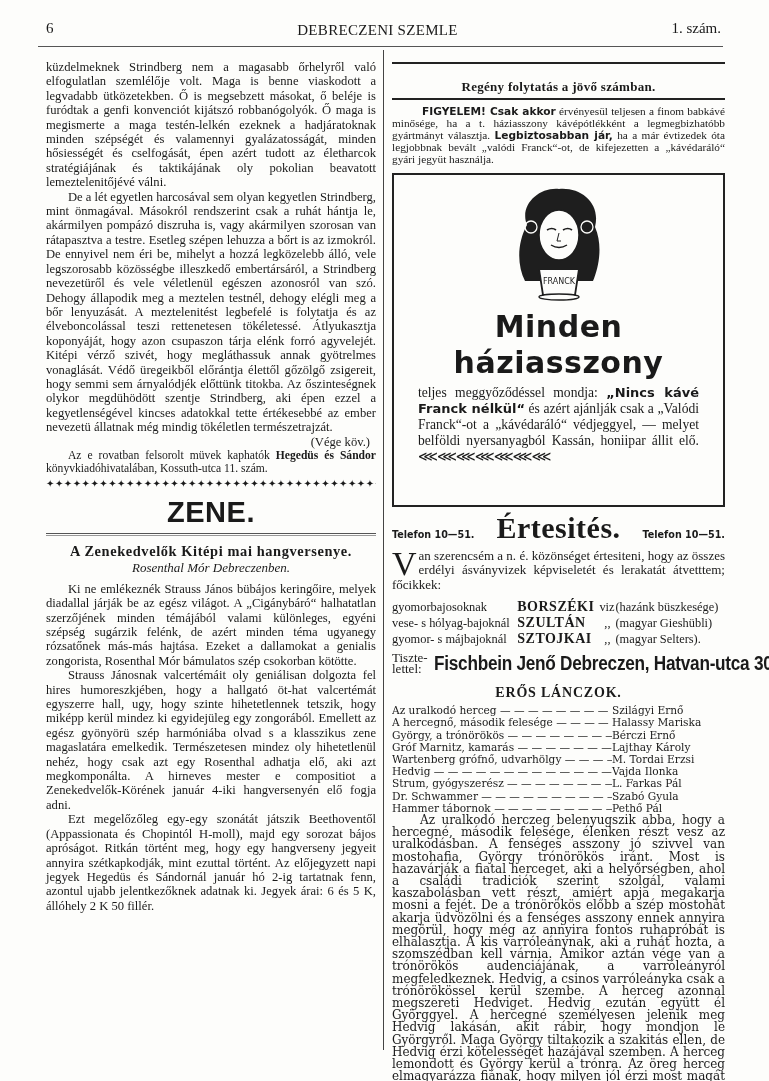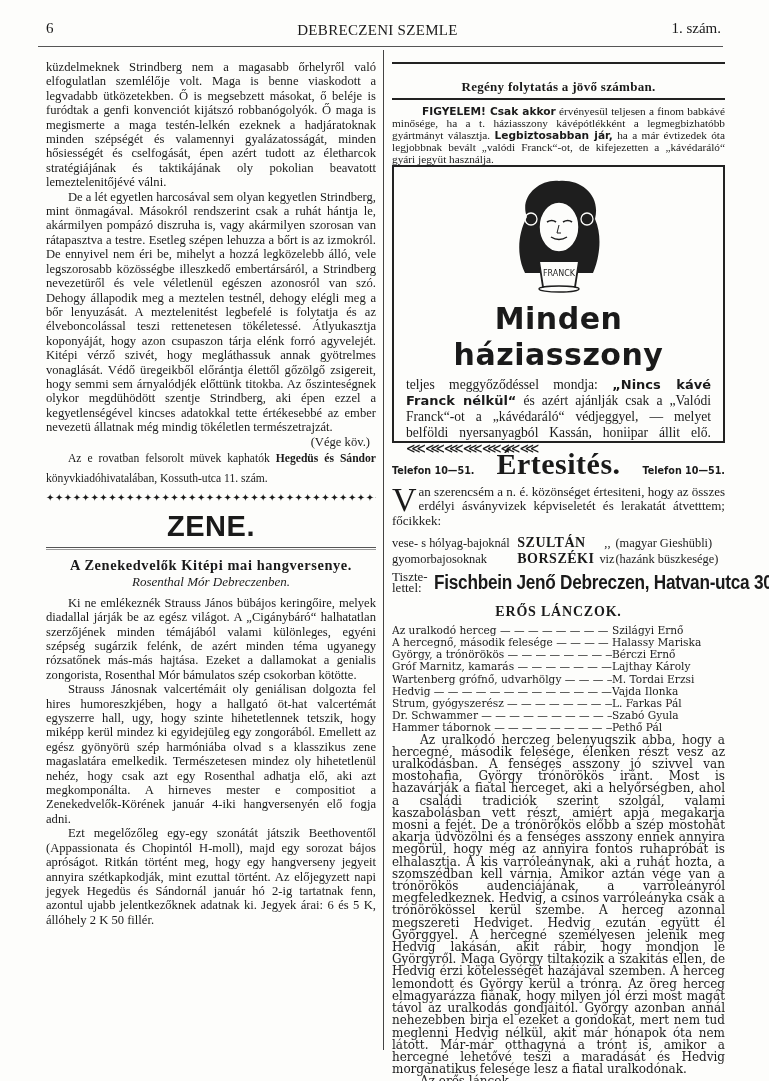--- a/index.html
+++ b/index.html
@@ -14,34 +14,34 @@
   .col-rule { position: absolute; left: 383px; top: 50px; height: 1000px; border-left: 1px solid #444; }
 
   .col { position: absolute; font-family: "Liberation Serif", serif; font-size: 12.6px; line-height: 14.4px; text-align: justify; }
   .col-left { left: 46px; top: 60px; width: 330px; }
   .col-right { left: 392px; top: 62px; width: 333px; }
 
   .p { text-indent: 22px; margin-bottom: 0; }
   .p.noindent { text-indent: 0; }
   .bold { font-weight: bold; }
   .right-note { text-align: right; padding-right: 6px; }
-  .small { font-size: 11.6px; line-height: 20px; }
+  .small { font-size: 11.6px; line-height: 13px; }
 
   .cross-row { font-size: 10px; letter-spacing: 0.5px; line-height: 14px; overflow: hidden; white-space: nowrap; margin-top: 2px; }
   .section-title { text-align: center; font-family: "Liberation Sans", sans-serif; font-size: 29px; line-height: 34px; margin: 4px 0 4px; letter-spacing: 0.5px; }
   .dbl-rule { border-top: 1px solid #555; border-bottom: 1px solid #999; height: 3px; margin: 2px 0 8px; }
   .art-title { text-align: center; font-weight: bold; font-size: 14.4px; letter-spacing: 0.6px; margin-bottom: 3px; }
   .art-sub { text-align: center; font-style: italic; font-size: 13px; margin-bottom: 6px; }
 
   .thick-rule { border-top: 2px solid #222; }
   .regeny { text-align: center; font-weight: bold; font-size: 13px; padding: 16px 0 4px; letter-spacing: 0.3px; }
   .figyelem { font-size: 11.3px; line-height: 11.8px; margin-top: 6px; }
   .figyelem .p { text-indent: 30px; }
 
-  .ad-box { border: 2px solid #222; padding: 6px 12px 8px; height: 278px; position: relative; }
+  .ad-box { border: 2px solid #222; margin-top: 8px; padding: 6px 24px 8px; height: 334px; position: relative; }
   .ad-illustration { width: 100px; height: 118px; margin: 4px auto 0; display: block; }
   .ad-headline { font-family: "DejaVu Sans", sans-serif; font-weight: bold; font-size: 30px; text-align: center; letter-spacing: 0.5px; line-height: 36px; margin-top: 6px; }
   .ad-body { font-size: 13.6px; line-height: 16px; text-align: justify; margin-top: 4px; }
   .ad-body .sans { font-family: "DejaVu Sans", sans-serif; font-weight: bold; font-size: 13px; }
   .ad-ornament { letter-spacing: -1px; font-size: 14px; }
 
   .ertesites-row { display: flex; align-items: baseline; justify-content: space-between; margin-top: 14px; }
   .tel { font-family: "DejaVu Sans", sans-serif; font-weight: bold; font-size: 9.6px; }
   .ertesites-title { font-family: "Liberation Serif", serif; font-weight: bold; font-size: 30px; letter-spacing: 0.5px; }
   .ert-body { font-size: 13px; line-height: 14.6px; margin-top: 6px; }
@@ -124,30 +124,36 @@
   <div>
     <div class="ertesites-row">
       <span class="tel">Telefon 10—51.</span>
       <span class="ertesites-title">Értesités.</span>
       <span class="tel">Telefon 10—51.</span>
     </div>
     <p class="ert-body"><span class="dropcap">V</span><span>an szerencsém a n. é. közönséget értesiteni, hogy az összes erdélyi ásványvizek képviseletét és lerakatát átvetttem; főcikkek:</span></p>
     <table class="water-table">
       <tbody>
           <tr>
+        <td>gyomorbajosoknak</td>
+        <td class="wname">BORSZÉKI</td>
+        <td>viz</td>
+        <td>(hazánk büszkesége)</td>
+      </tr>
+      <tr>
         <td>vese- s hólyag-bajoknál</td>
         <td class="wname">SZULTÁN</td>
         <td style="text-align:center">,,</td>
         <td>(magyar Gieshübli)</td>
       </tr>
       <tr>
-        <td>gyomorbajosoknak</td>
-        <td class="wname">BORSZÉKI</td>
-        <td>viz</td>
-        <td>(hazánk büszkesége)</td>
+        <td>gyomor- s májbajoknál</td>
+        <td class="wname">SZTOJKAI</td>
+        <td style="text-align:center">,,</td>
+        <td>(magyar Selters).</td>
       </tr>
     </tbody>
       </table>
     <div class="tiszte-row">
       <div class="tiszte-lbl">
         <div>Tiszte-</div>
         <div>lettel:</div>
       </div>
       <div class="tiszte-name">Fischbein Jenő Debreczen, Hatvan-utca 30.</div>
     </div>

